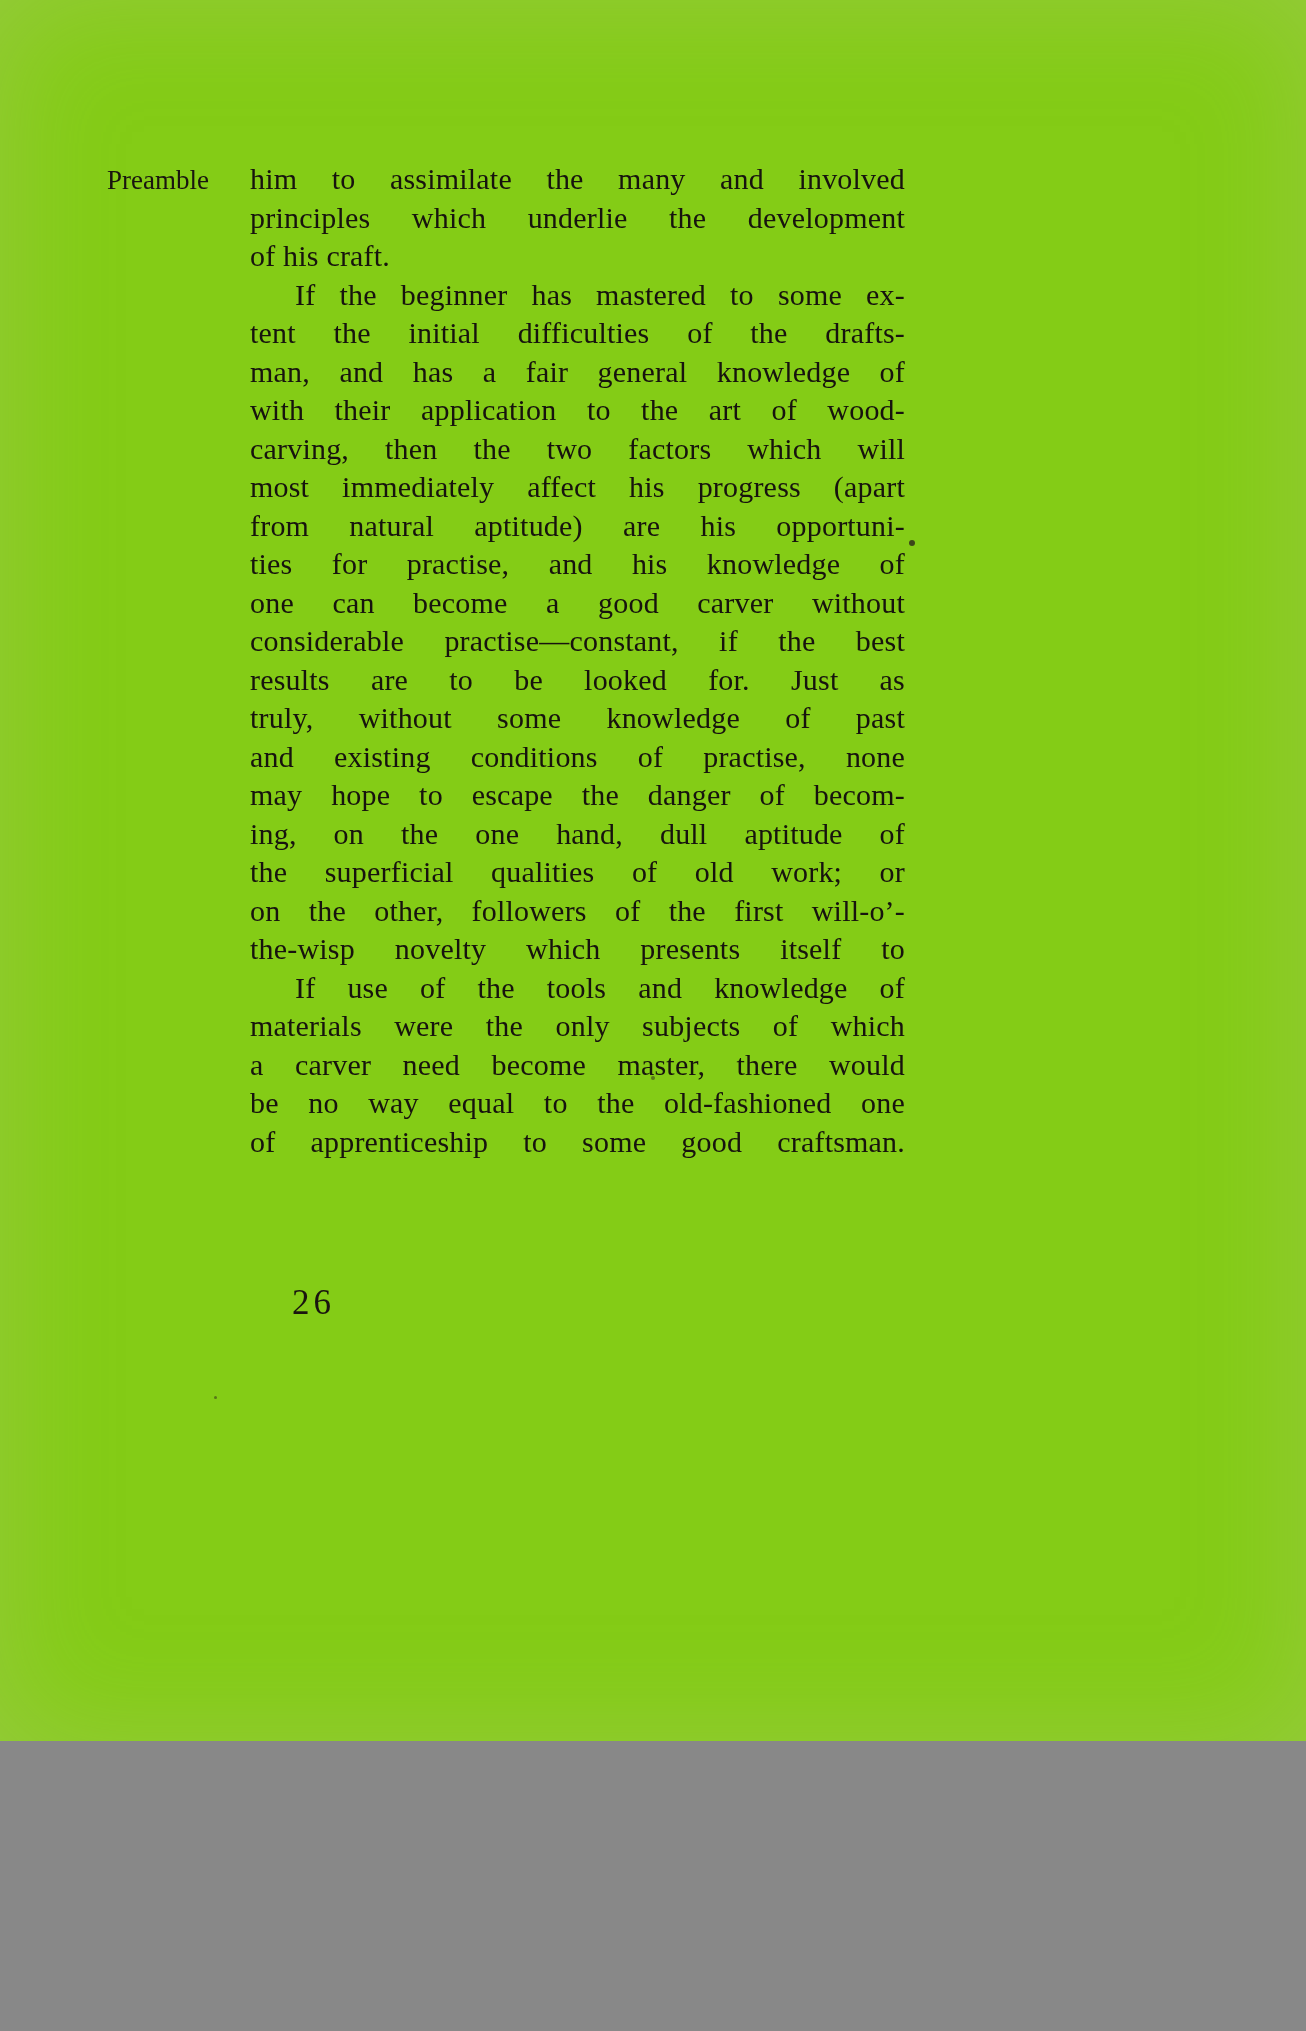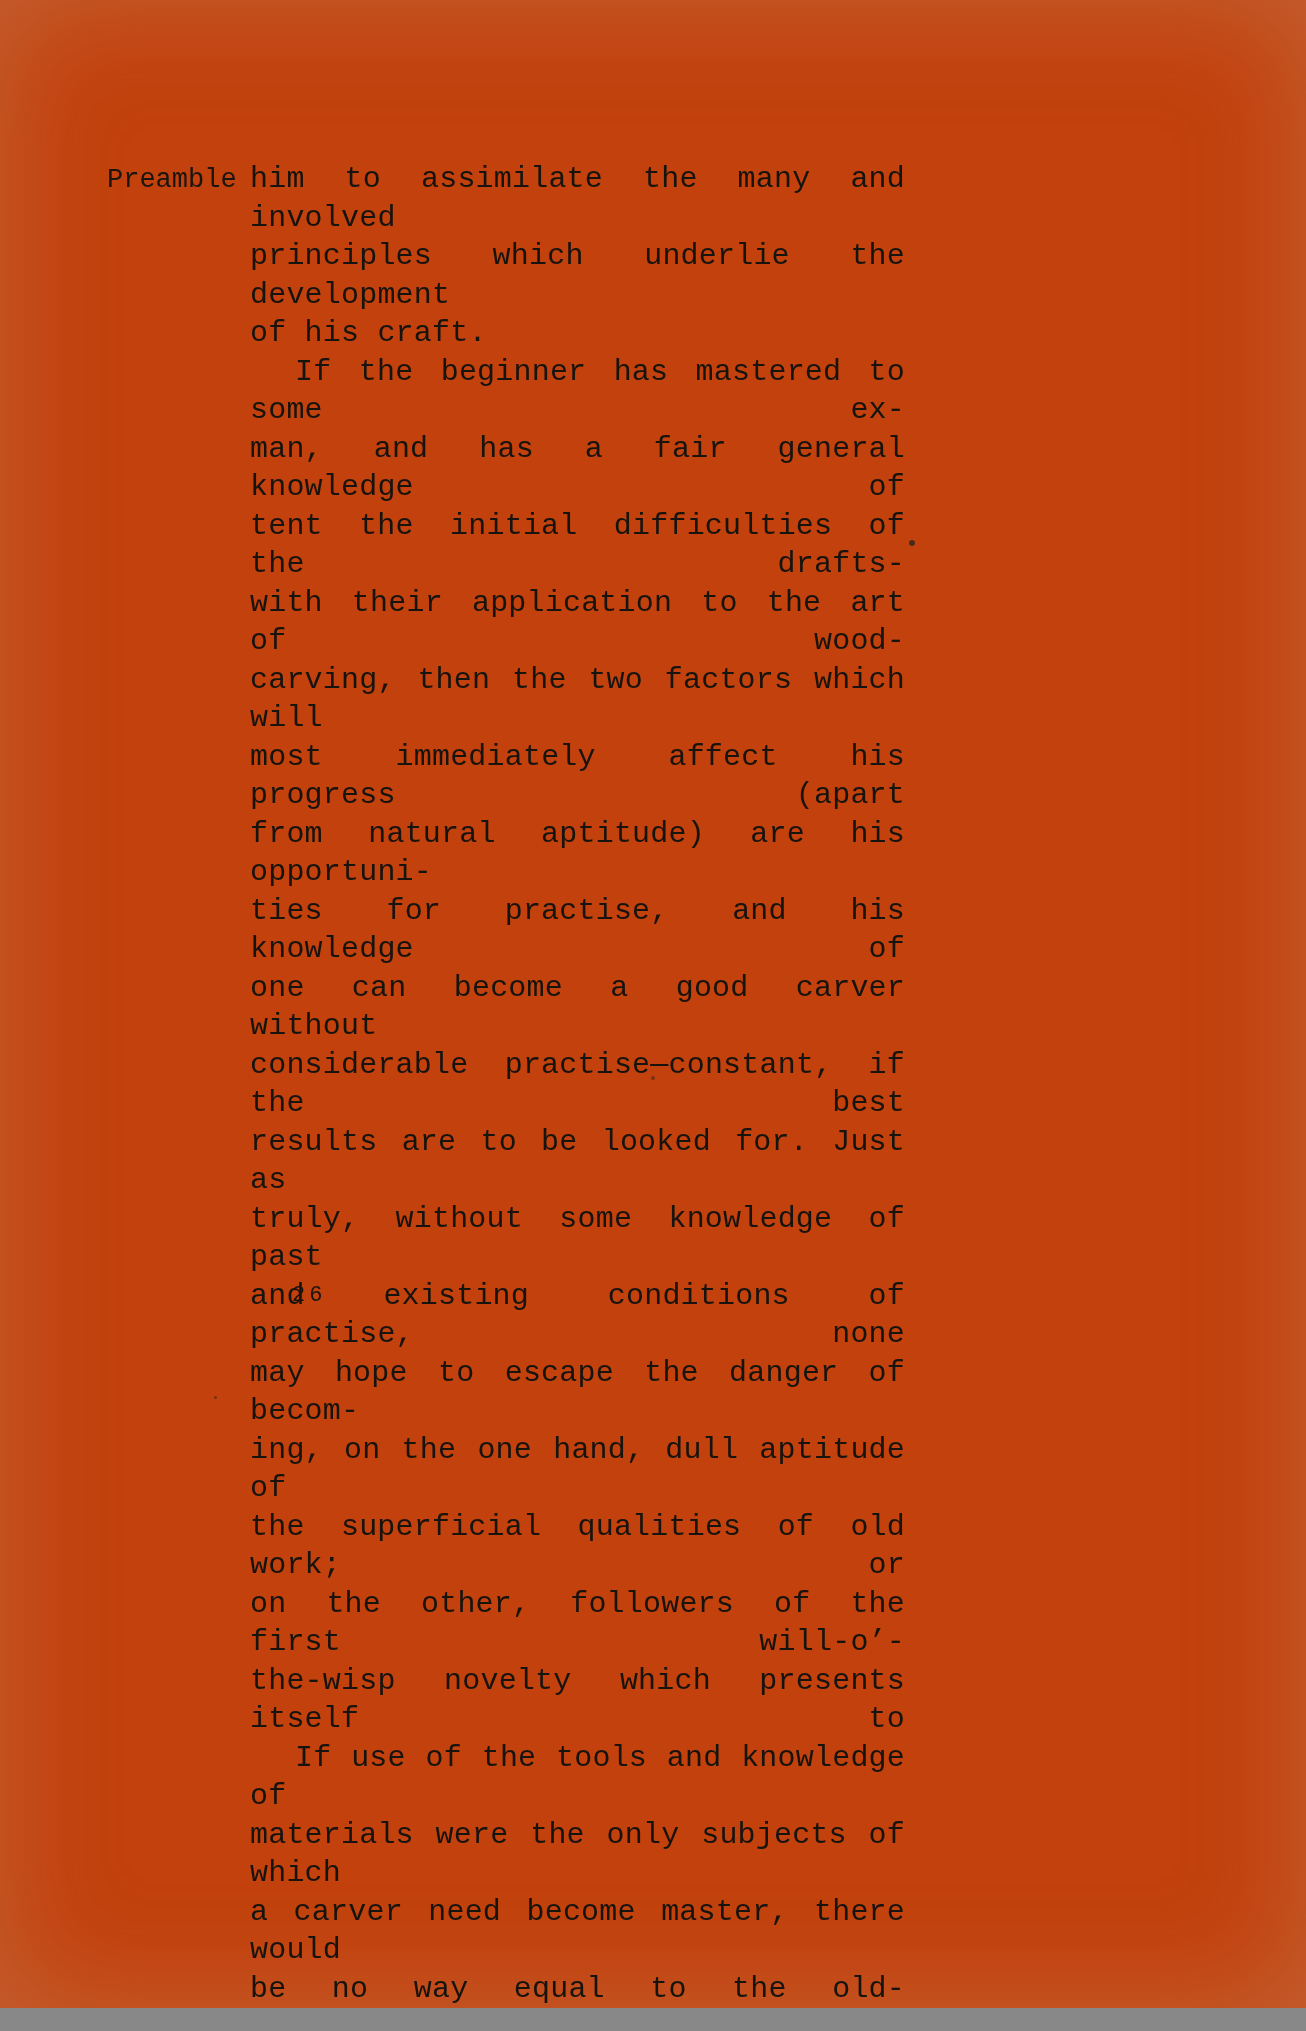--- a/index.html
+++ b/index.html
@@ -1,23 +1,23 @@
 <!DOCTYPE html>
 <html><head>
 <meta charset="utf-8">
 <style>
   html, body { margin: 0; padding: 0; background: #888; }
   .page {
     position: relative;
     width: 1306px;
-    height: 2008px;
+    height: 1741px;
     margin: 0 auto;
-    background: #c2410c;
+    background: #84cc16;
     box-shadow: inset 0 0 120px rgba(205,198,180,0.25);
-    font-family: Liberation Mono, monospace;
+    font-family: Liberation Serif, serif;
     color: #17130e;
     overflow: hidden;
   }
   .margin-note {
     position: absolute;
     left: 107px;
     top: 167px;
     font-size: 27px;
     line-height: 1;
     color: #1a150f;
@@ -39,21 +39,21 @@
   }
   .line.last {
     text-align: left;
     text-align-last: left;
   }
   .line.indent { text-indent: 45px; }
   .page-number {
     position: absolute;
     left: 292px;
     top: 1283px;
-    font-size: 22px;
+    font-size: 35px;
     letter-spacing: 4px;
     color: #1a150f;
   }
   .speck {
     position: absolute;
     background: #2a241c;
     border-radius: 50%;
   }
   .speck-1 { left: 909px; top: 540px; width: 6px; height: 6px; opacity: .8; }
   .speck-2 { left: 651px; top: 1076px; width: 4px; height: 4px; opacity: .5; }
@@ -69,22 +69,22 @@
   <div class="text-block">
 
     <div class="para">
       <div class="line">him to assimilate the many and involved</div>
       <div class="line">principles which underlie the development</div>
       <div class="line last">of his craft.</div>
     </div>
 
     <div class="para">
       <div class="line indent">If the beginner has mastered to some ex-</div>
+      <div class="line">tent the initial difficulties of the drafts-</div>
       <div class="line">man, and has a fair general knowledge of</div>
-      <div class="line">tent the initial difficulties of the drafts-</div>
       <div class="line">with their application to the art of wood-</div>
       <div class="line">carving, then the two factors which will</div>
       <div class="line">most immediately affect his progress (apart</div>
       <div class="line">from natural aptitude) are his opportuni-</div>
       <div class="line">ties for practise, and his knowledge of</div>
       <div class="line">one can become a good carver without</div>
       <div class="line">considerable practise—constant, if the best</div>
       <div class="line">results are to be looked for.  Just as</div>
       <div class="line">truly, without some knowledge of past</div>
       <div class="line">and existing conditions of practise, none</div>

